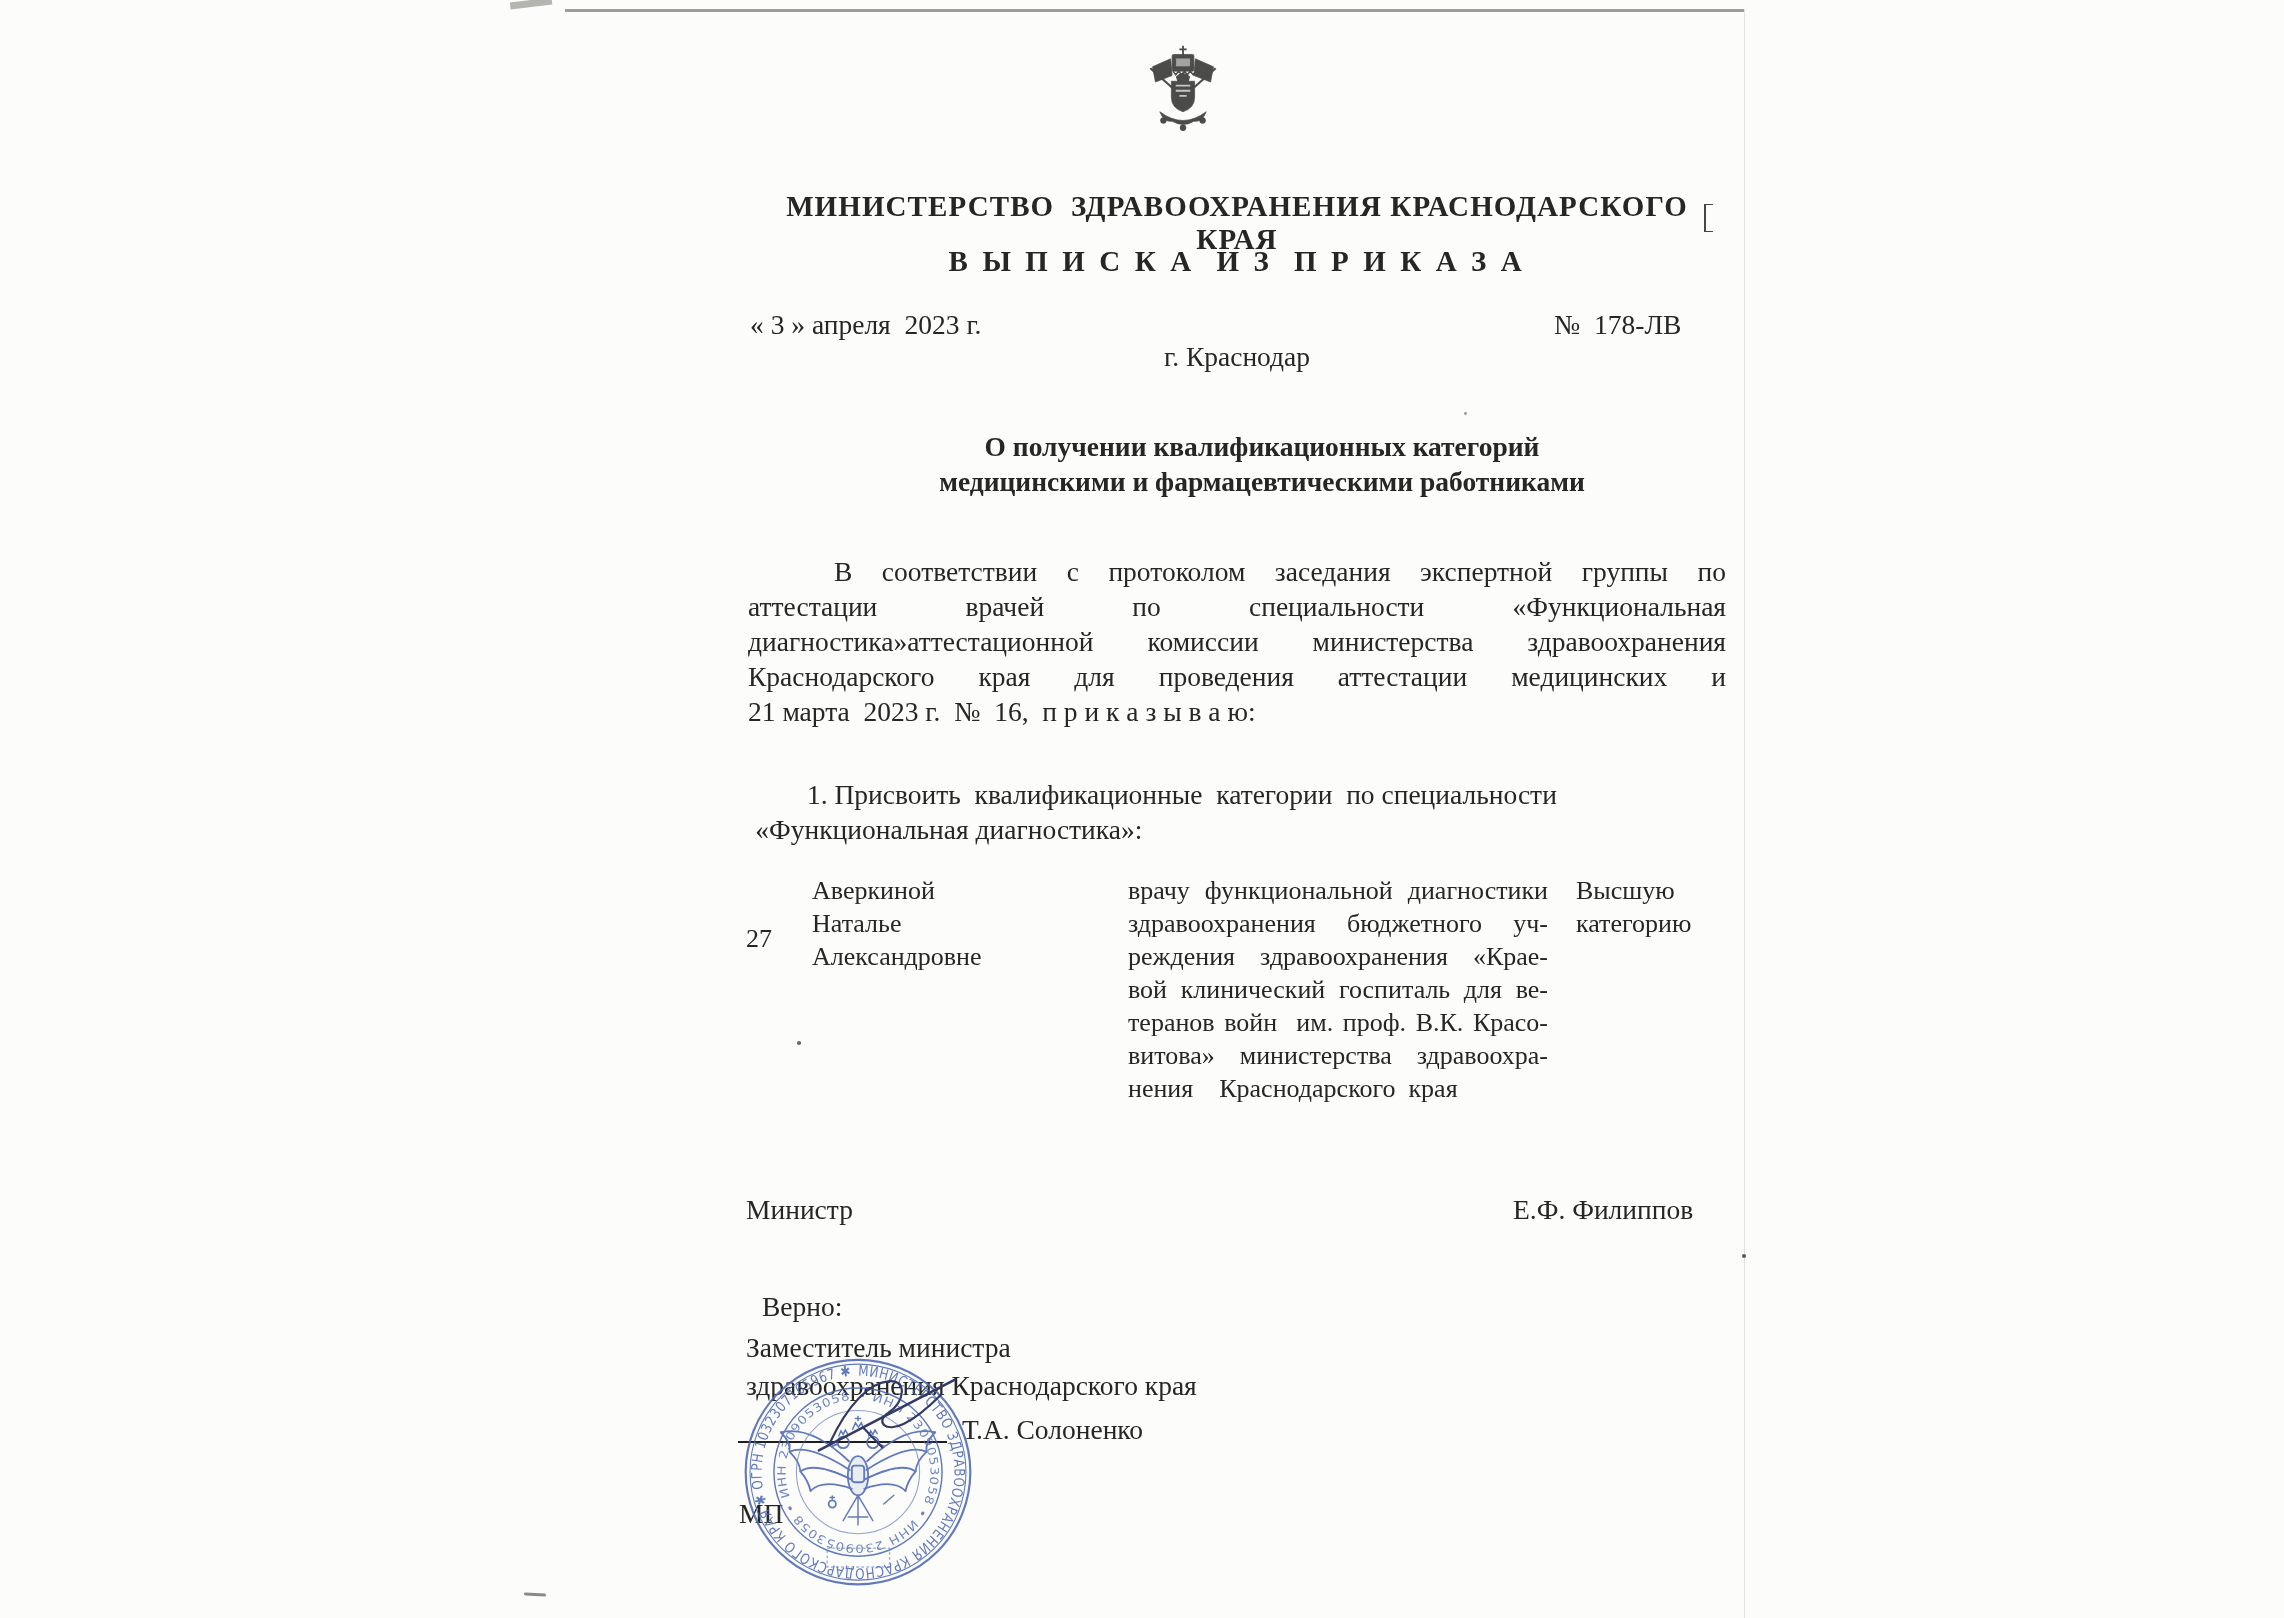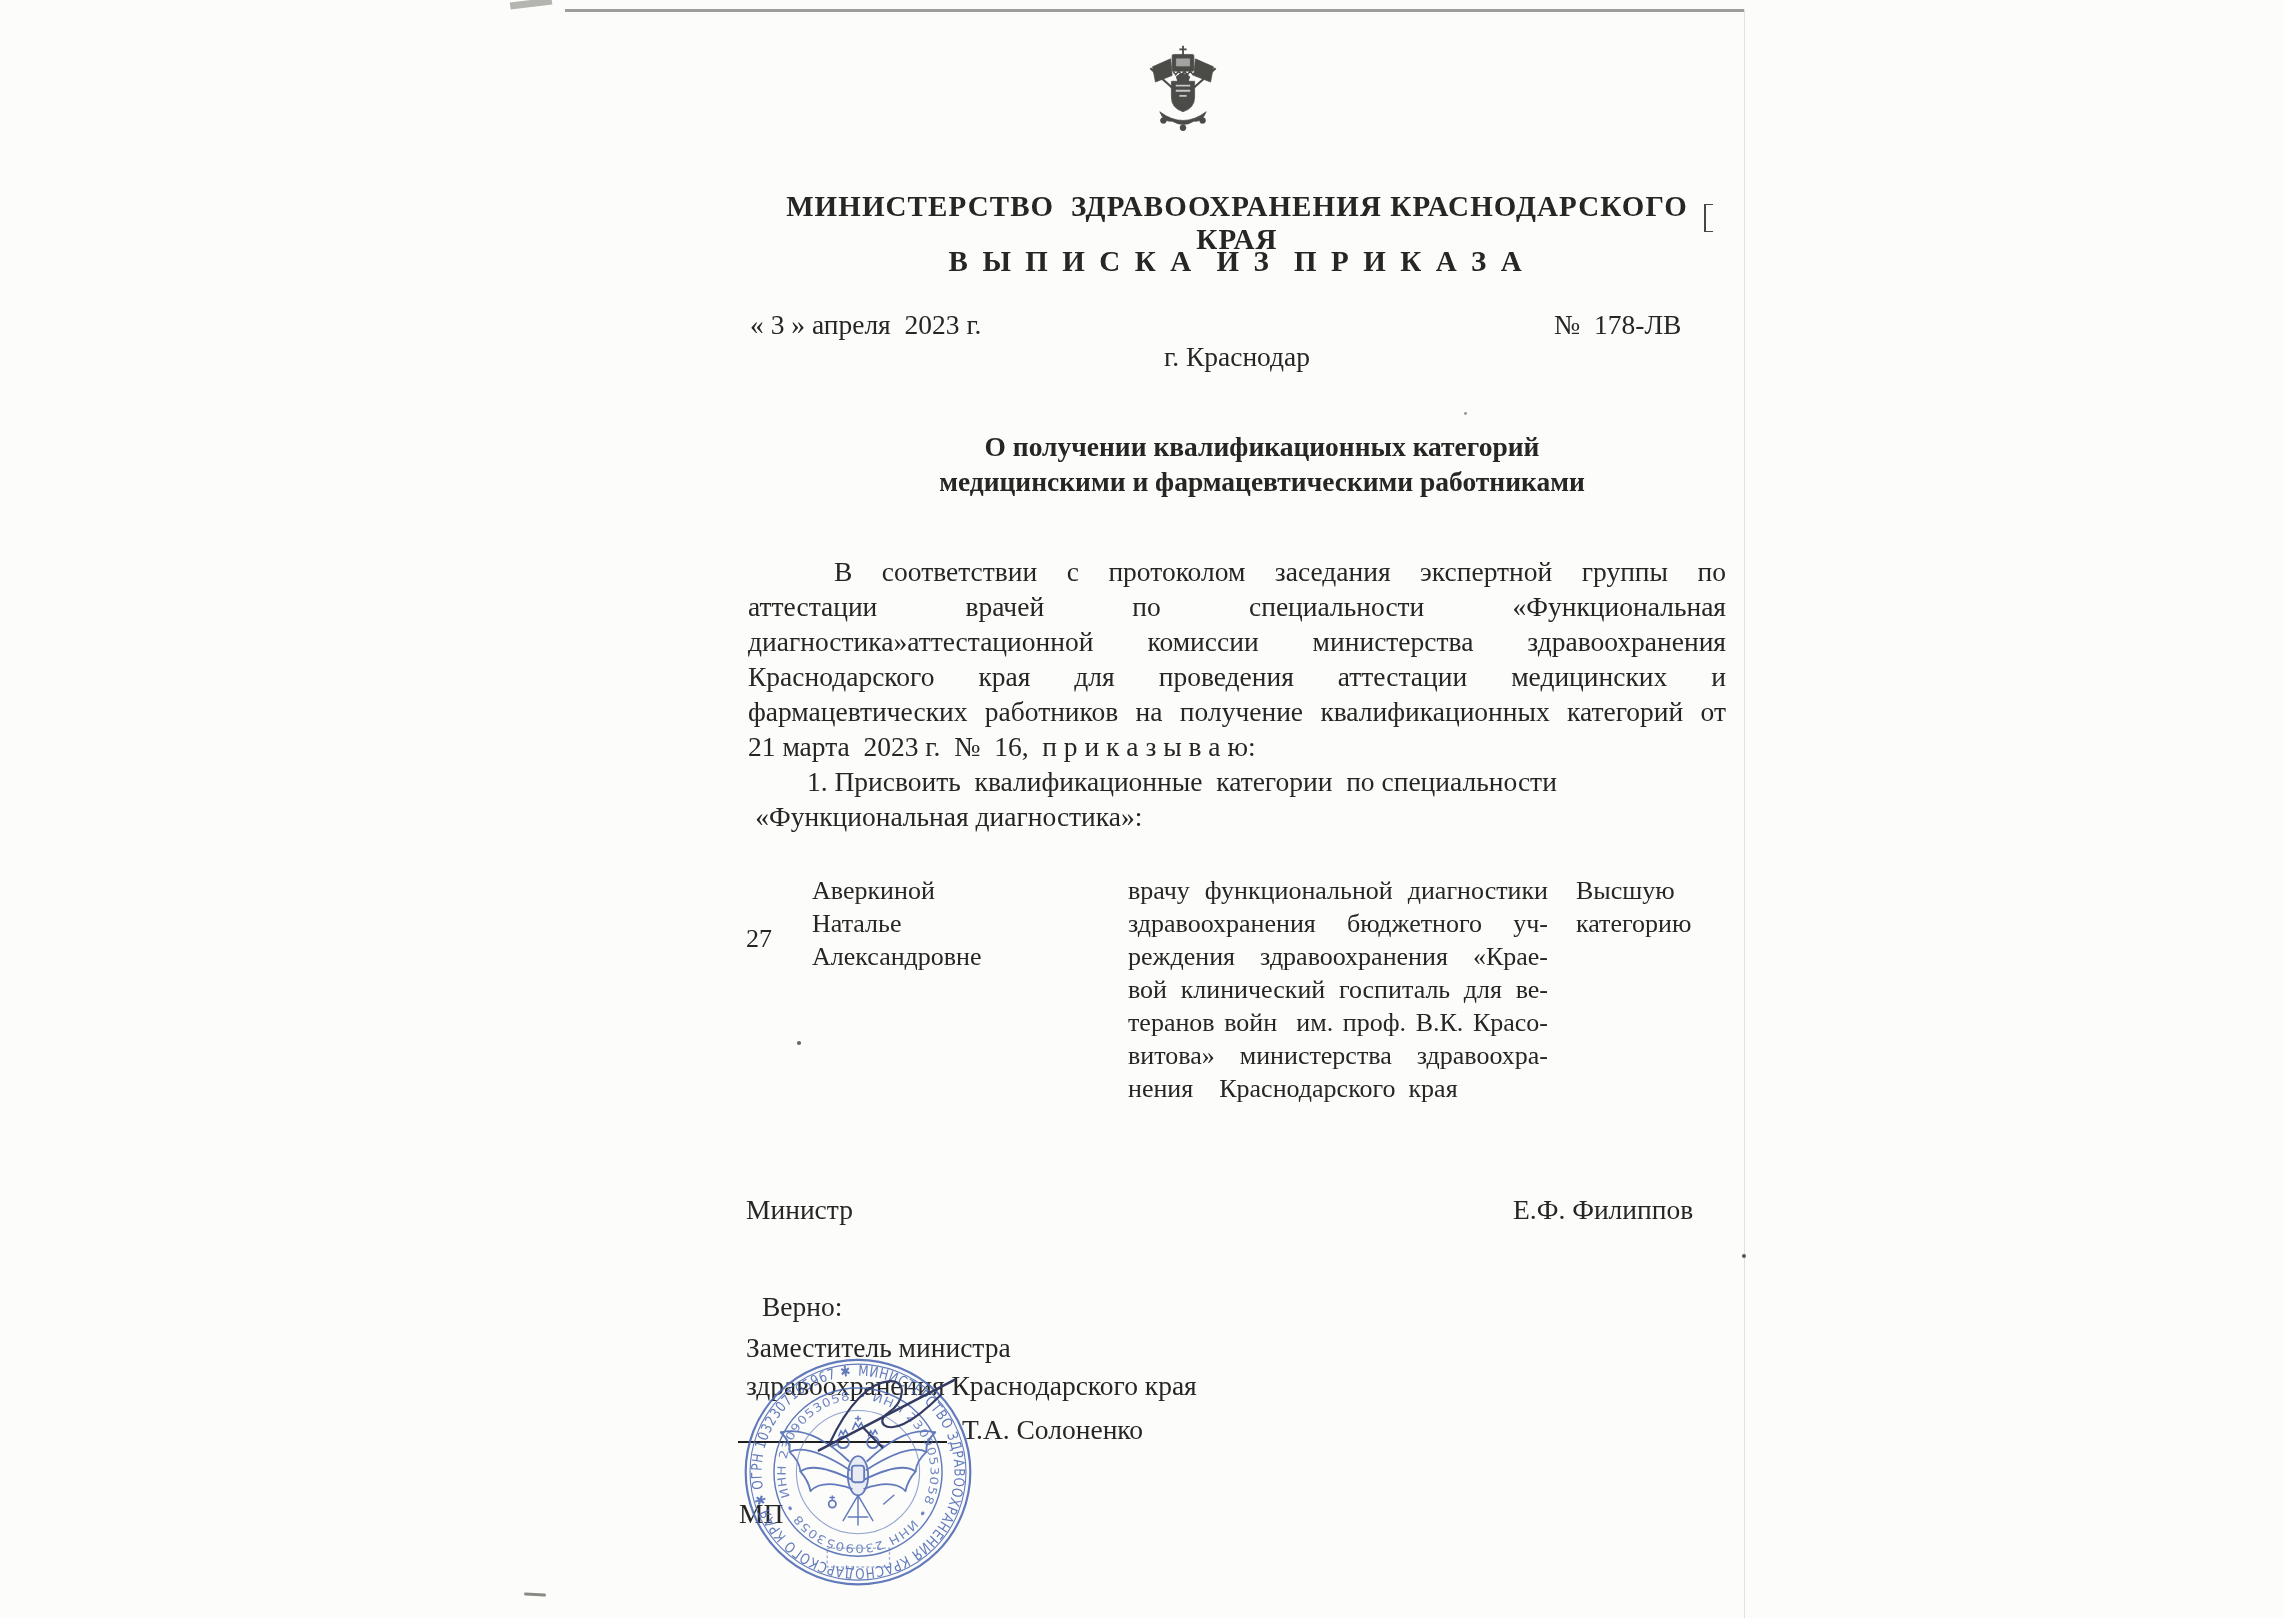--- a/index.html
+++ b/index.html
@@ -69,23 +69,22 @@
   <div class="abs line body-text center" style="left:748px;top:339px;width:978px;">г. Краснодар</div>
 
   <div class="abs line b center body-text" style="left:791px;top:429px;width:942px;">О получении квалификационных категорий</div>
   <div class="abs line b center body-text" style="left:791px;top:464px;width:942px;">медицинскими и фармацевтическими работниками</div>
 
   <div class="abs" style="left:748px;top:554px;width:978px;">
     <div class="line body-text just" style="padding-left:86px;">В соответствии с протоколом заседания экспертной группы по</div>
     <div class="line body-text just">аттестации врачей по специальности «Функциональная</div>
     <div class="line body-text just">диагностика»аттестационной комиссии министерства здравоохранения</div>
     <div class="line body-text just">Краснодарского края для проведения аттестации медицинских и</div>
-    <div class="line body-text just">фармацевтических работников на получение квалификационных категорий от</div>
     <div class="line body-text">21 марта  2023 г.  №  16,  п р и к а з ы в а ю:</div>
-    <div class="line body-text" style="padding-left:59px;">1. Присвоить  квалификационные  категории  по специальности</div>
+    <div class="line body-text" style="padding-left:59px;margin-top:48px;">1. Присвоить  квалификационные  категории  по специальности</div>
     <div class="line body-text" style="padding-left:7.2px;">«Функциональная диагностика»:</div>
   </div>
 
   <div class="abs cell-text" style="left:746px;top:874px;margin-top:48px;">27</div>
 
   <div class="abs" style="left:812px;top:874px;width:261px;">
     <div class="line cell-text">Аверкиной</div>
     <div class="line cell-text">Наталье</div>
     <div class="line cell-text">Александровне</div>
   </div>

